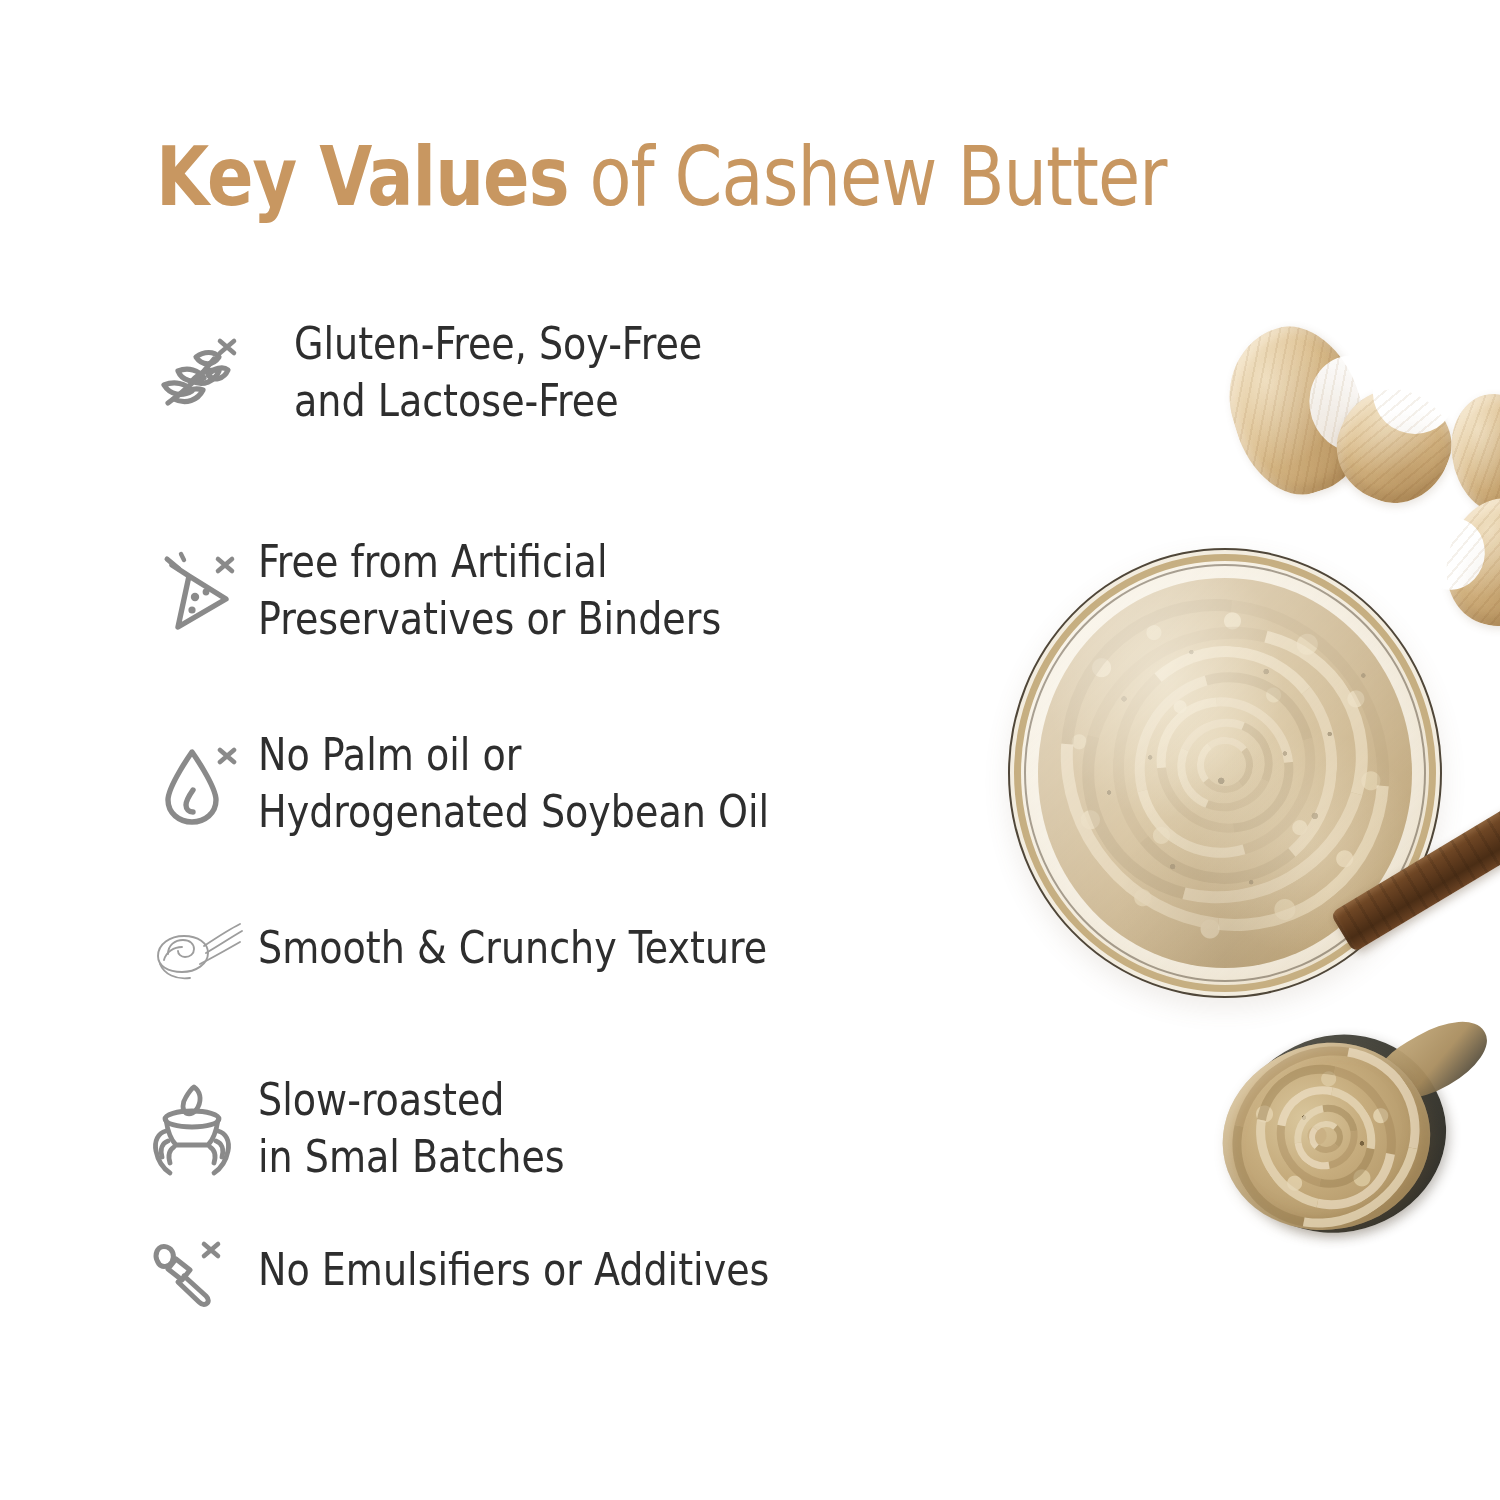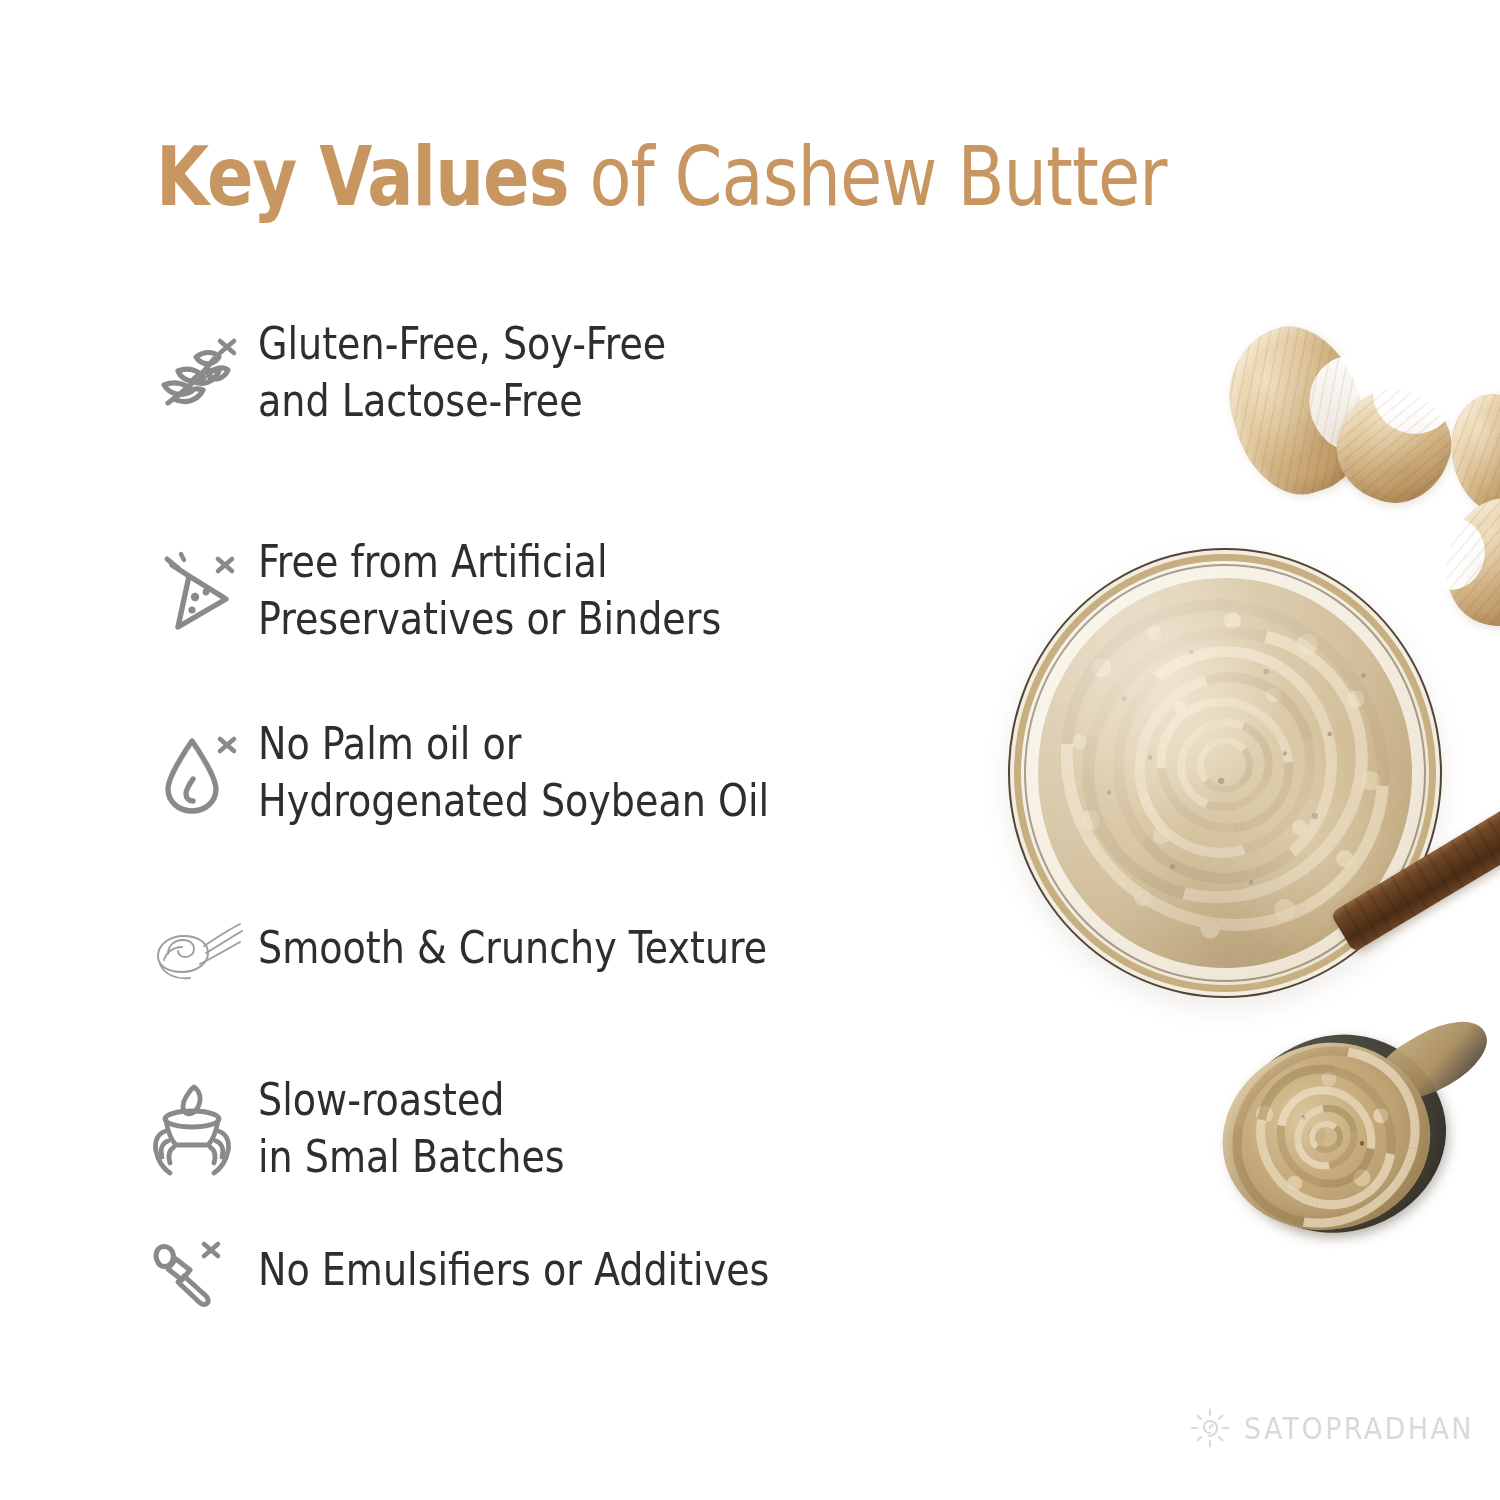--- a/index.html
+++ b/index.html
@@ -43,23 +43,23 @@
     font-size:45px;
     line-height:1.26;
     font-weight:300;
     font-family:"DejaVu Sans Condensed","Liberation Sans", sans-serif;
     transform:scaleX(0.94); transform-origin:left top;
     white-space:nowrap;
   }
   .v-text .l2 { display:block; }
 
   
-  .row0 { top:16px;   }
+  .row0 { top:16px;gap:36px;   }
   .row1 { top:234px;  }
-  .row2 { top:416px;  }
+  .row2 { top:427px;  }
   .row3 { top:620px;  }
   .row4 { top:772px;  }
   .row5 { top:942px;  }
 
   
   .row0 .v-icon, .row1 .v-icon, .row2 .v-icon, .row4 .v-icon { height:118px; }
   .row3 .v-icon, .row5 .v-icon { height:62px; }
 
   
   .cashew {
@@ -434,31 +434,14 @@
     <div class="dollop">
       <span class="sp"></span>
       <span class="sw" style="--r:10deg;  width:34px;  height:32px;  border-width:6px;"></span>
       <span class="sw" style="--r:-40deg; width:66px;  height:62px;  border-width:7px;"></span>
       <span class="sw" style="--r:70deg;  width:104px; height:96px;  border-width:8px;"></span>
       <span class="sw" style="--r:-110deg;width:148px; height:136px; border-width:9px;"></span>
       <span class="sw" style="--r:160deg; width:192px; height:176px; border-width:9px;"></span>
     </div>
   </div>
 
-  <div id="watermark">
-    <span>
-      <svg width="44" height="44" viewBox="0 0 44 44" fill="none" stroke="#d9d9d9" stroke-width="2.1" stroke-linecap="round">
-        <path d="M22 27 C18 27 16 24 16 21 C16 17 19 15 22 15 C26 15 29 18 29 22 C29 27 25 30 21 30"></path>
-        <path d="M22 22 C22 20 23.5 19 25 19.5"></path>
-        <path d="M22 4 L22 9"></path>
-        <path d="M22 35 L22 40"></path>
-        <path d="M4 22 L9 22"></path>
-        <path d="M35 22 L40 22"></path>
-        <path d="M9.5 9.5 L13 13"></path>
-        <path d="M31 31 L34.5 34.5"></path>
-        <path d="M34.5 9.5 L31 13"></path>
-        <path d="M13 31 L9.5 34.5"></path>
-      </svg>
-    </span>
-    <span class="wm-text">SATOPRADHAN</span>
-  </div>
 
 </div>
 
 </body></html>

